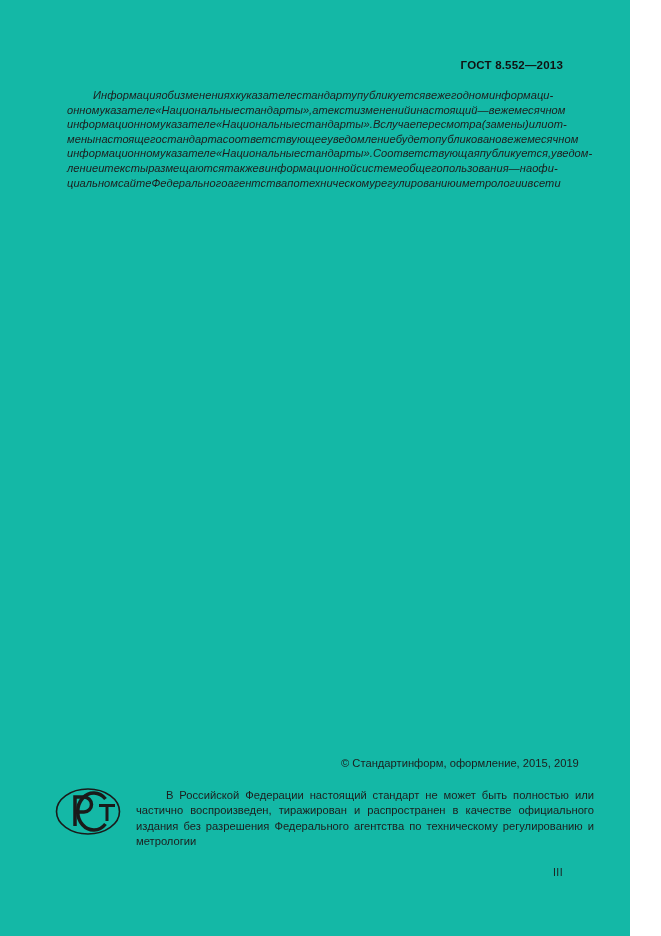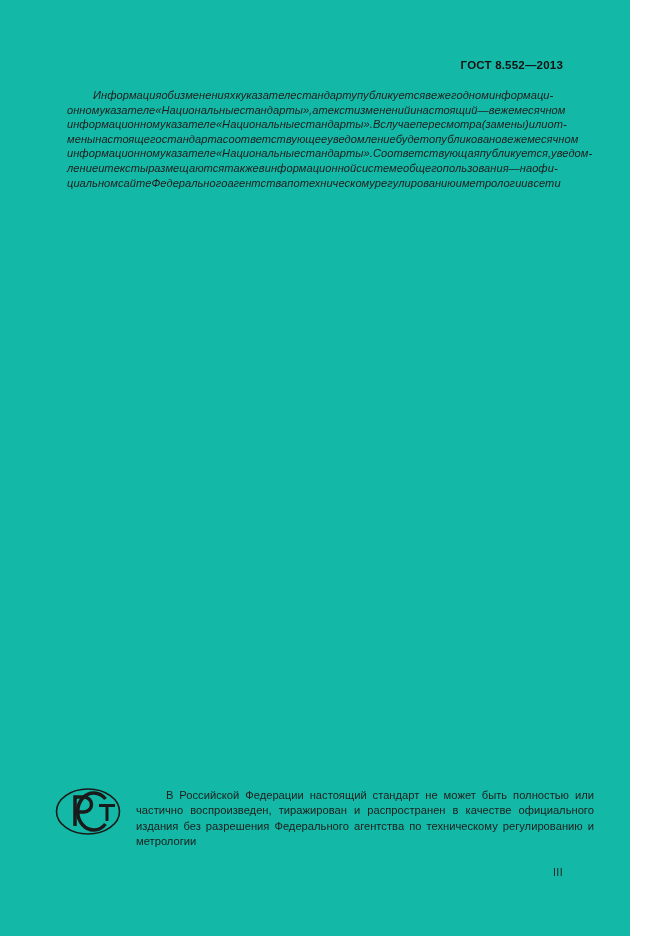--- a/index.html
+++ b/index.html
@@ -219,20 +219,21 @@
         <span>по</span>
         <span>техническому</span>
         <span>регулированию</span>
         <span>и</span>
         <span>метрологии</span>
         <span>в</span>
         <span>сети</span>
       </div>
   </div>
 
+  <div class="copyright-line">© Стандартинформ, оформление, 2015, 2019</div>
 
   <div class="emblem">
     <svg viewBox="0 0 132 114" xmlns="http://www.w3.org/2000/svg" fill="none" stroke="#1a1a1a" stroke-width="3.2">
 
       <ellipse cx="66" cy="57" rx="63" ry="45"></ellipse>
 
       <path d="M101 32 A32 37 0 1 0 101 82" stroke-width="7"></path>
 
       <path d="M40 86 L40 28 L58 28 A15 15 0 0 1 58 58 L40 58" stroke-width="7"></path>
 

